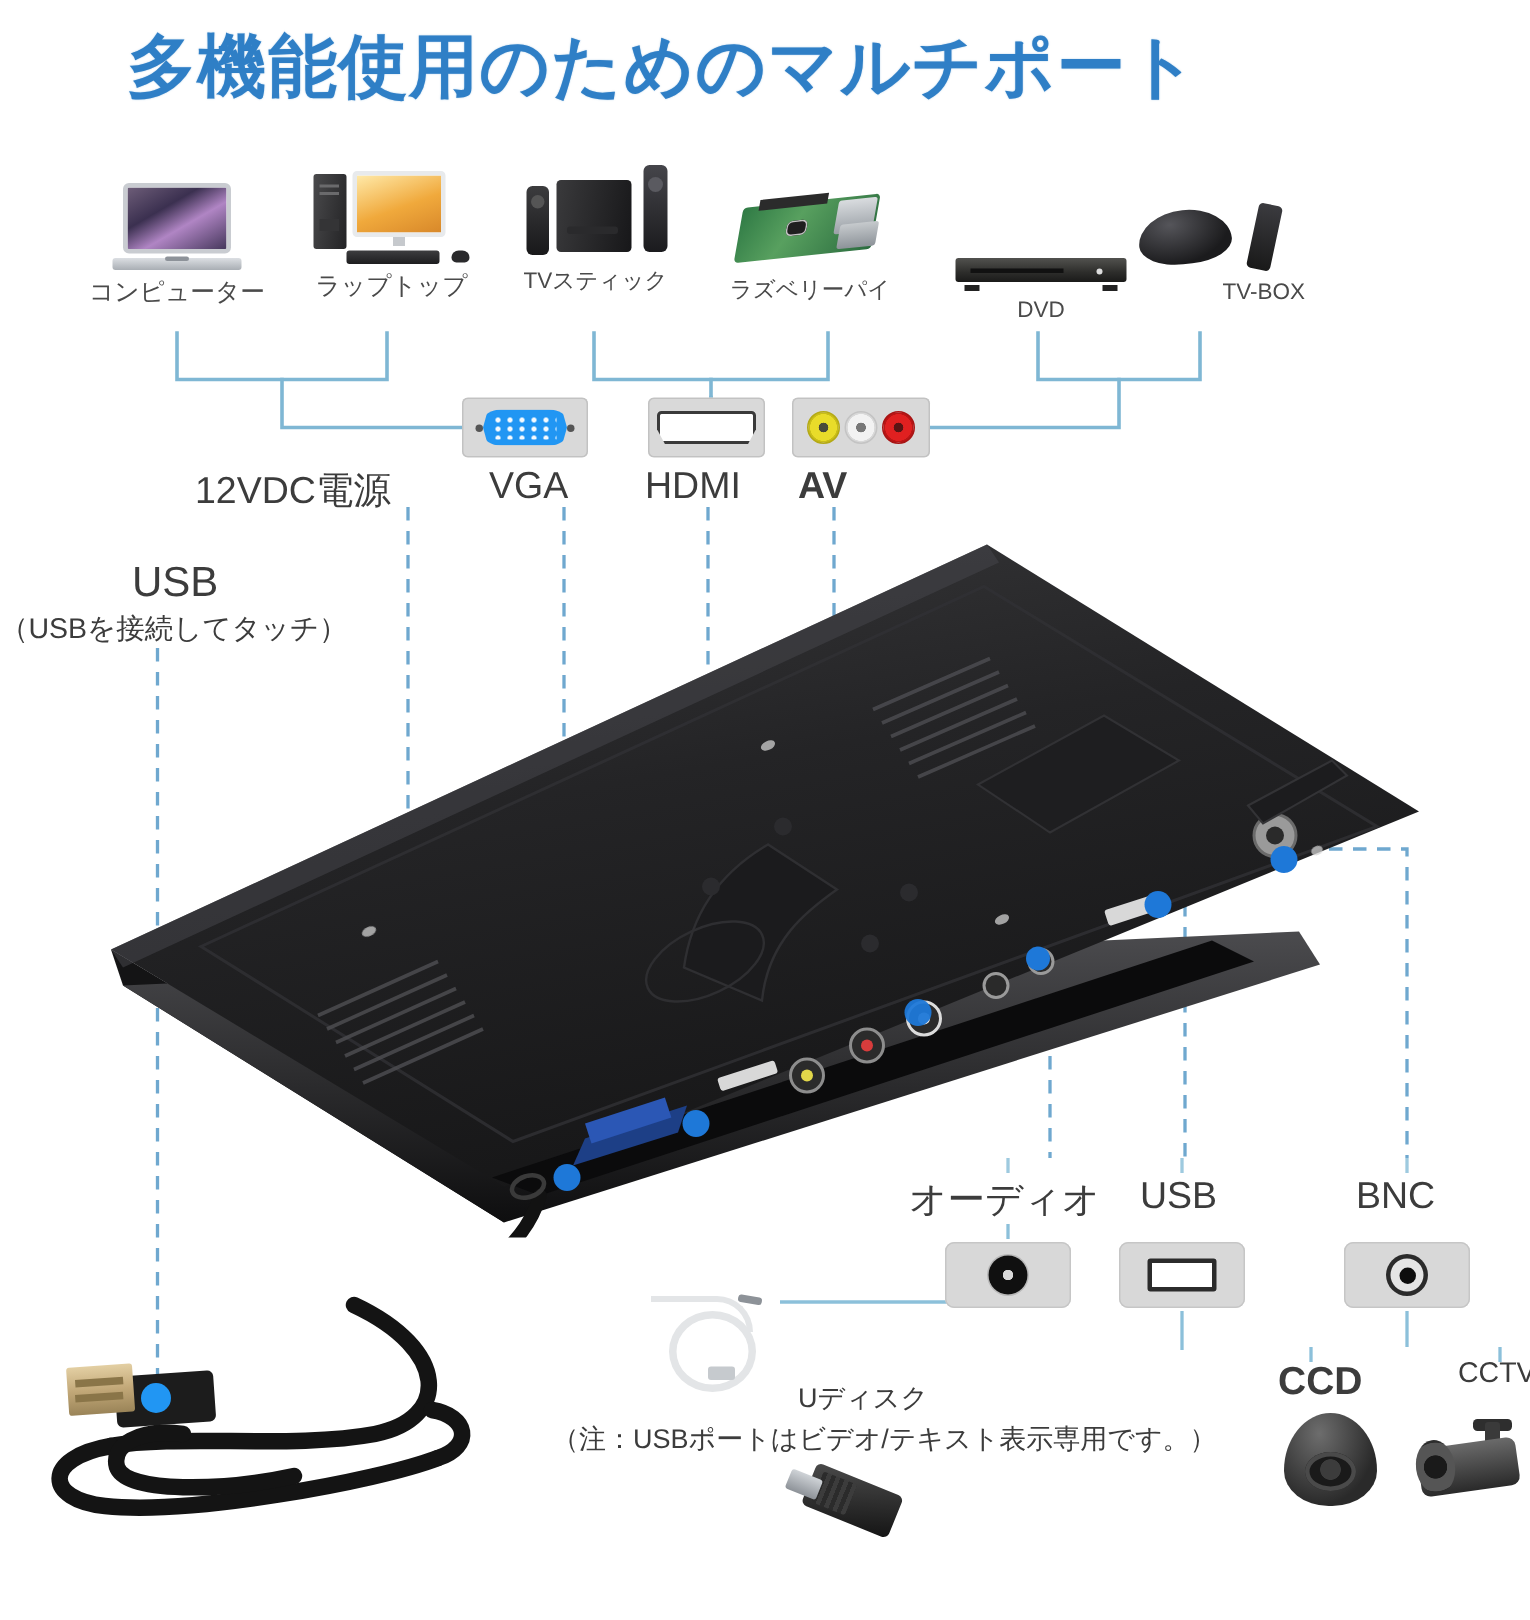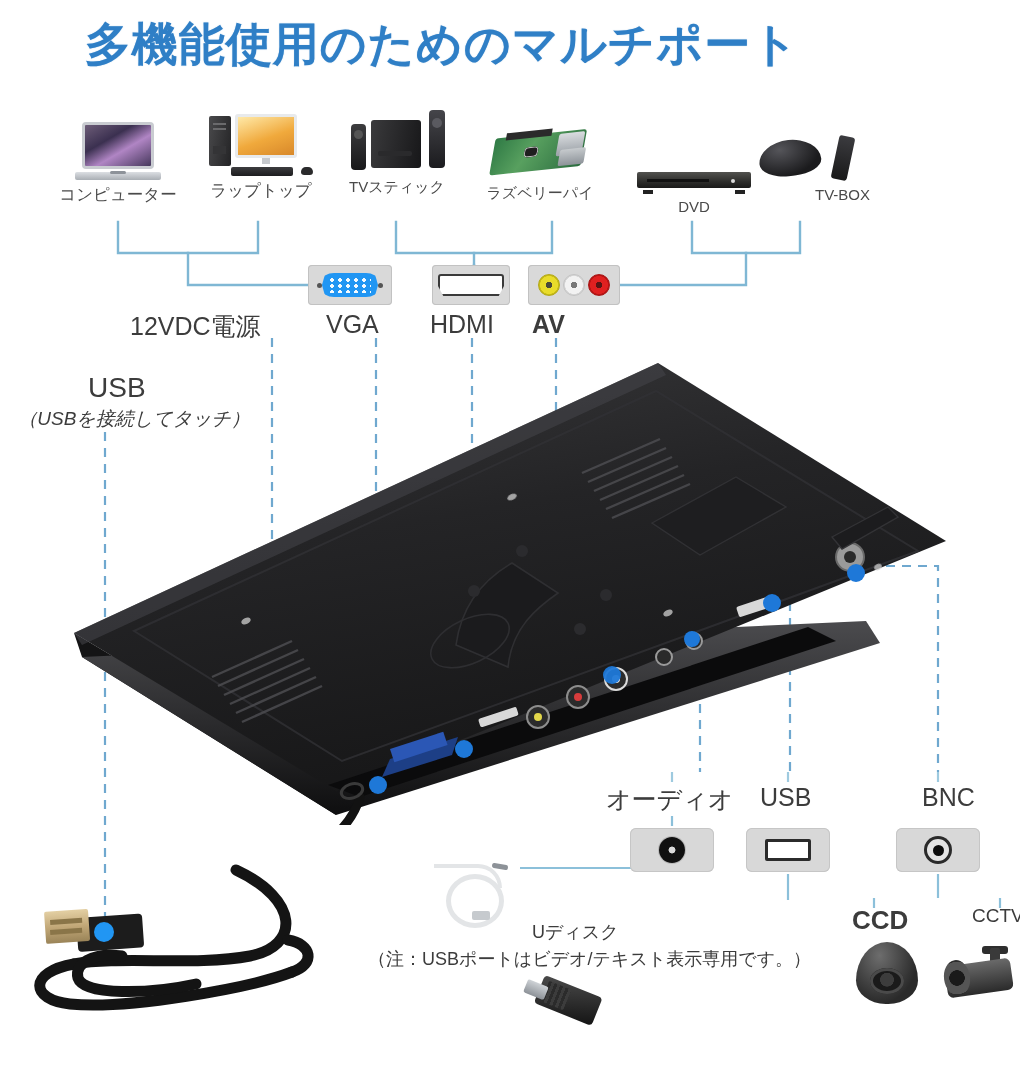--- a/index.html
+++ b/index.html
@@ -124,24 +124,24 @@
     box-shadow:inset 0 0 0 3px #2a2a2a, inset 0 0 0 4px #e4e4e4;
     display:flex;align-items:center;justify-content:center;}
   .bnc i{width:11px;height:11px;background:#0d0d0d;border-radius:50%;display:block;}
 
   
   #monitor{position:absolute;left:60px;top:345px;width:900px;height:480px;}
 
   
   .txt{position:absolute;white-space:nowrap;color:#3c3c3c;}
   #usbTitle{left:88px;top:372px;font-size:28px;}
-  #usbSub{left:0px;top:406px;font-size:19px;width:250px;text-align:right;font-style:italic;}
+  #usbSub{left:0px;top:406px;font-size:19px;width:250px;text-align:left;}
   #botAudio{left:606px;top:783px;font-size:25px;}
   #botUsb{left:760px;top:783px;font-size:25px;}
-  #botBnc{left:904px;top:783px;font-size:25px;margin-left:18px;}
+  #botBnc{left:904px;top:783px;font-size:25px;}
   #ccdLbl{left:852px;top:905px;font-size:26px;font-weight:bold;}
   #cctvLbl{left:972px;top:905px;font-size:19px;}
   #udiskLbl{left:532px;top:920px;font-size:18px;}
   #udiskNote{left:368px;top:947px;font-size:18px;}
 
   
   .dome{position:absolute;left:856px;top:942px;width:62px;height:62px;
     background:radial-gradient(ellipse at 38% 22%,#6d6d6d,#2a2a2a 70%);
     border-radius:50% 50% 48% 48%/62% 62% 38% 38%;}
   .dome .lens{position:absolute;left:14px;top:26px;width:34px;height:26px;

